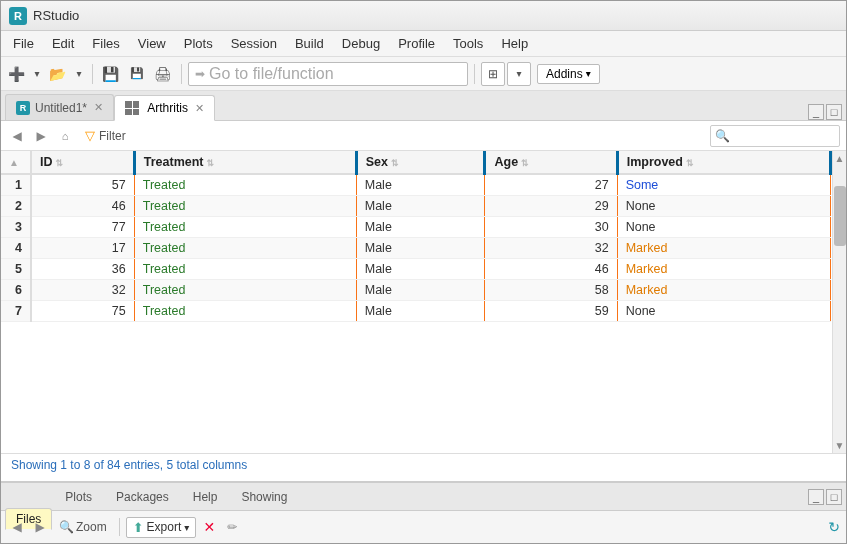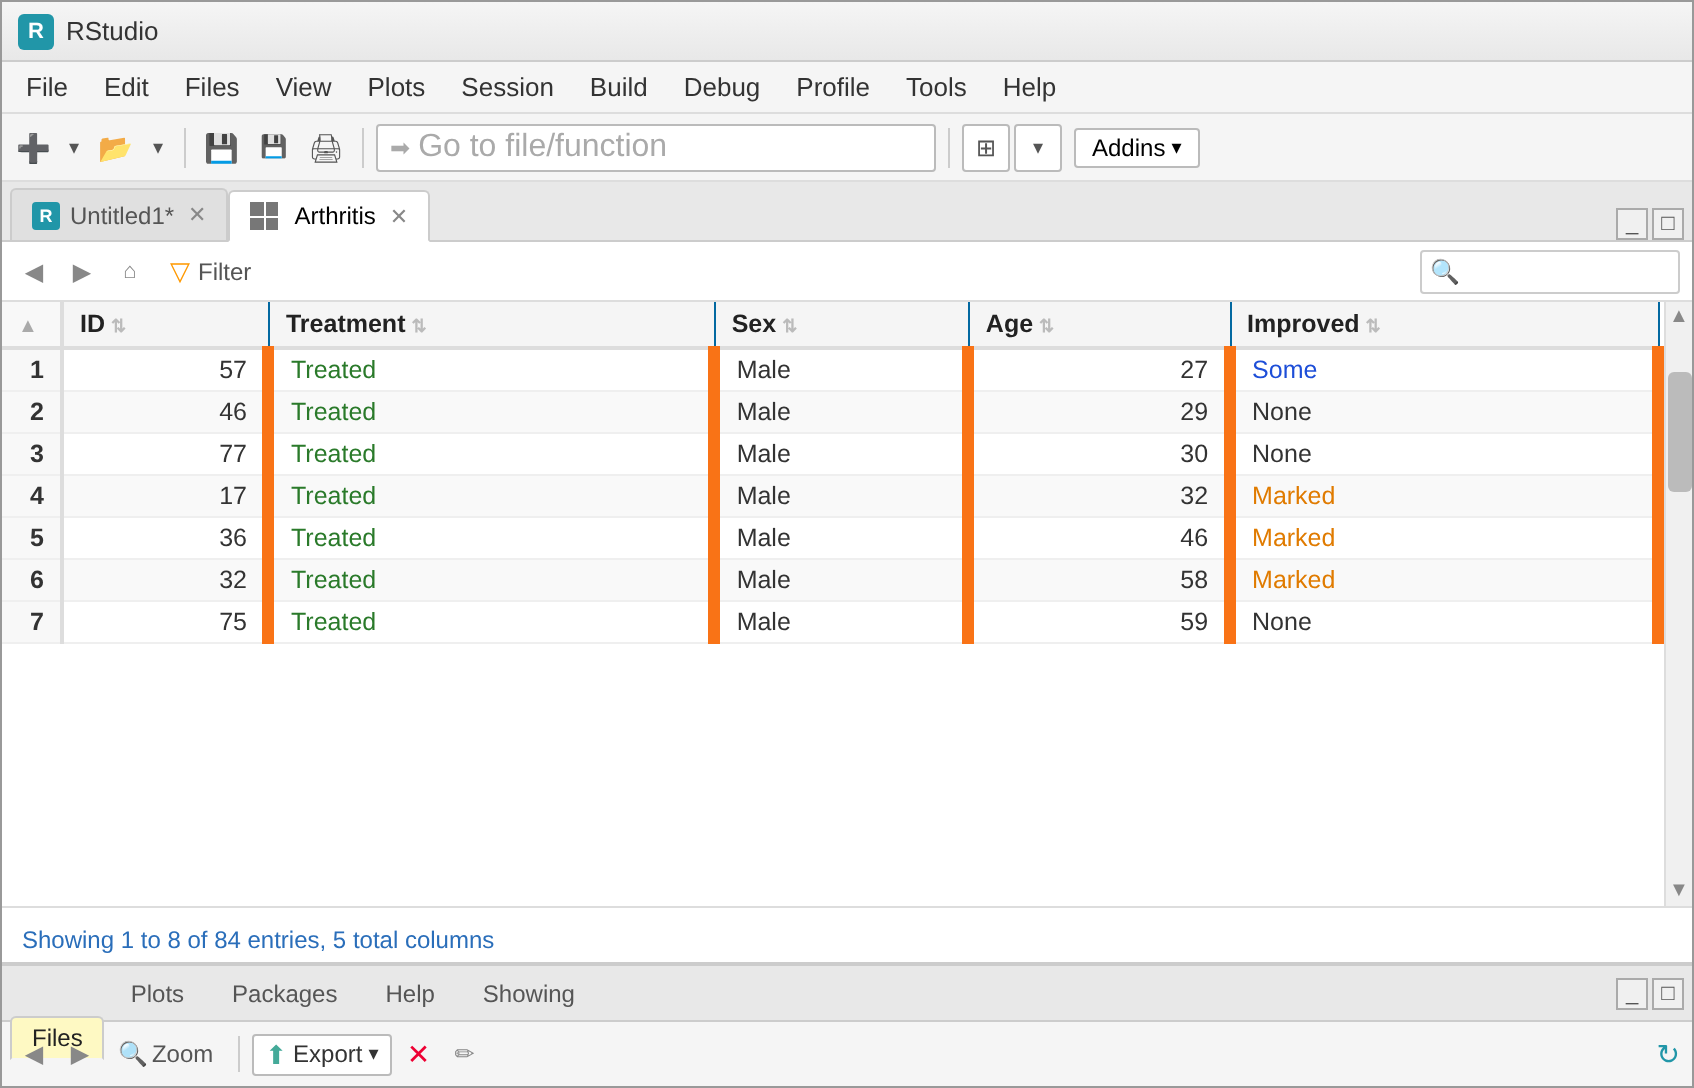--- a/index.html
+++ b/index.html
@@ -269,38 +269,38 @@
       display: flex;
     }
     .data-table {
       width: 100%;
       border-collapse: collapse;
       font-size: 12.5px;
     }
     .data-table th {
       background: #f5f5f5;
       border-bottom: 2px solid #ddd;
-      border-right: 1px solid #0369a1;
+      border-right: 3px solid #0369a1;
       padding: 4px 8px;
       text-align: left;
       font-weight: bold;
       color: #222;
       white-space: nowrap;
       position: sticky;
       top: 0;
     }
     .data-table th .col-arrows {
       color: #bbb;
       font-size: 9px;
       margin-left: 3px;
     }
     .data-table td {
       padding: 3px 8px;
       border-bottom: 1px solid #efefef;
-      border-right: 6px solid #f97316;
+      border-right: 1px solid #f97316;
       color: #333;
     }
     .data-table tr:nth-child(even) td {
       background: #f9f9f9;
     }
     .row-num {
       text-align: right;
       color: #888;
       font-weight: bold;
       background: #f8f8f8 !important;
@@ -334,21 +334,21 @@
     }
     
     .status-bar {
       background: white;
       border-top: 1px solid #ddd;
       padding: 4px 10px;
       font-size: 12px;
       color: #2a6eba;
       height: 28px;
       display: flex;
-      align-items: flex-end;
+      align-items: flex-start;
     }
     
     .bottom-panel {
       background: #f5f5f5;
       border-top: 2px solid #ccc;
       height: 62px;
       display: flex;
       flex-direction: column;
     }
     .bottom-tabs {

